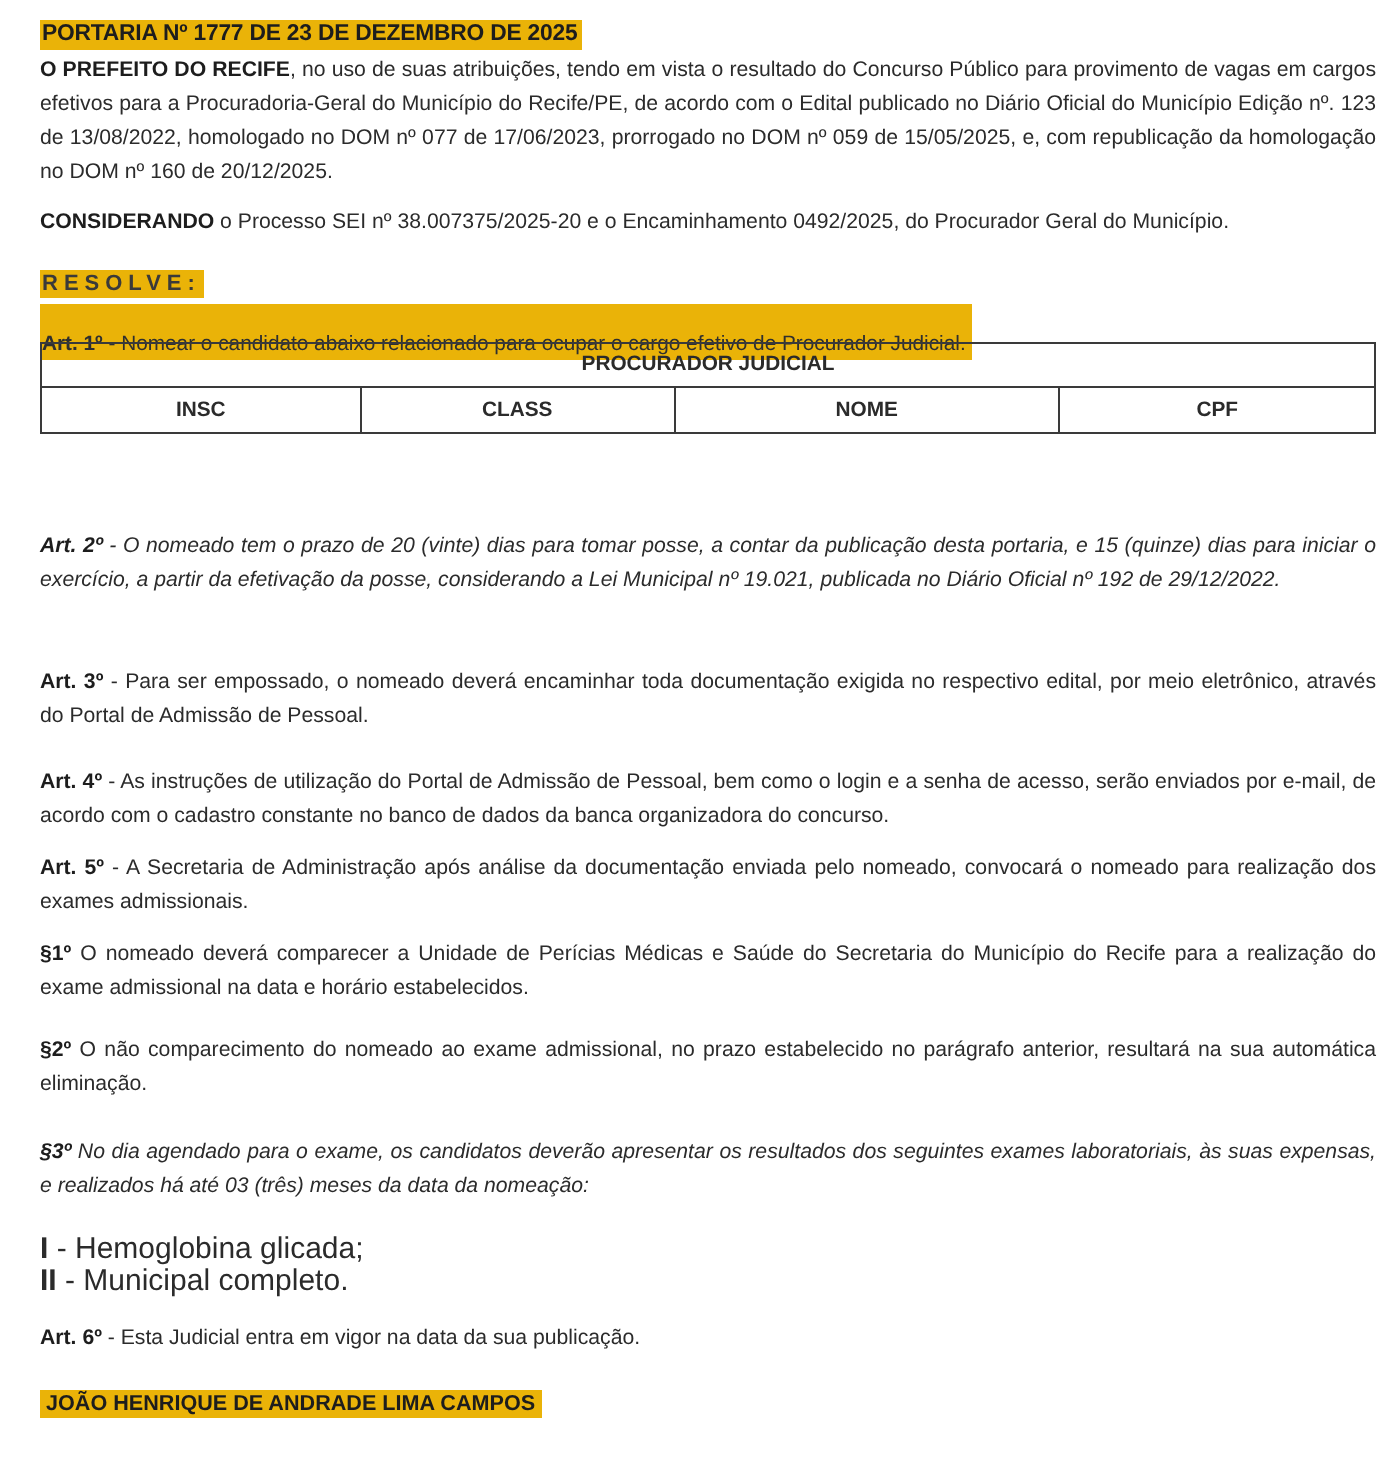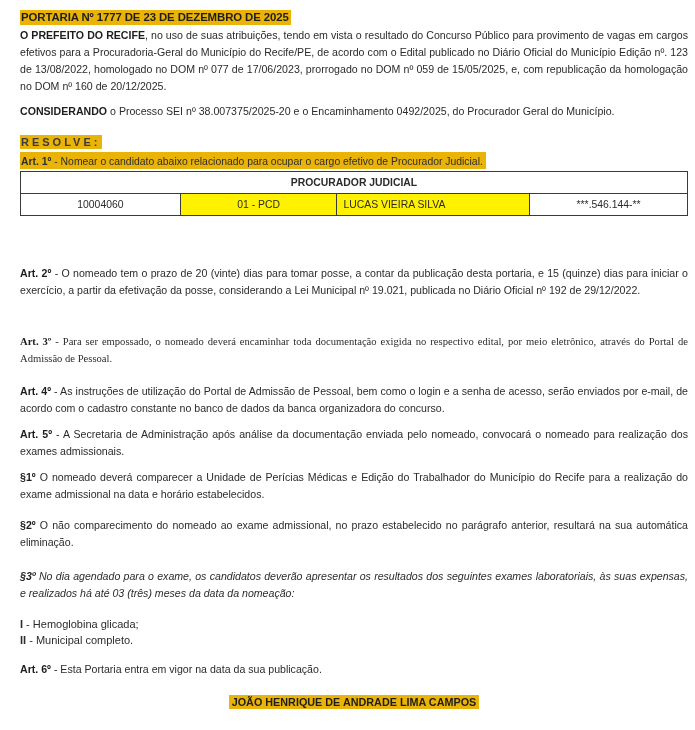--- a/index.html
+++ b/index.html
@@ -9,33 +9,33 @@
     font-family: "Liberation Sans", sans-serif;
     color: #2b2b2b;
     position: relative;
   }
   .page { position: absolute; left: 20px; top: 0; width: 668px; }
   .hl { background: #eab308; }
   .blk { position: absolute; left: 0; width: 668px; font-size: 10.6px; line-height: 17px; text-align: justify; }
   .blk b { color: #1d1d1d; }
   .title { position: absolute; left: 0; top: 10px; font-size: 11.4px; font-weight: bold; color: #1d1d1d; padding: 1px 2px 2px 1px; letter-spacing: -0.1px; }
   .resolve { position: absolute; left: 0; top: 135px; font-size: 11px; font-weight: bold; letter-spacing: 3px; padding: 1px 2px 1px 1px; color: #3a3a3a; }
-  .art1 { position: absolute; left: 0; top: 152px; font-size: 10.4px; padding: 4px 3px 2px 1px; color: #2f2f2f; text-align: right; }
+  .art1 { position: absolute; left: 0; top: 152px; font-size: 10.4px; padding: 15px 3px 2px 1px; color: #2f2f2f; text-align: right; }
   table.proc {
     position: absolute; left: 0; top: 171px; width: 668px;
     border-collapse: collapse; font-size: 10.4px; color: #2b2b2b;
   }
   table.proc td { border: 1.5px solid #3a3a3a; text-align: center; padding: 0; }
   table.proc tr.r0 td { height: 21px; font-weight: bold; }
   table.proc tr.r1 td { height: 22px; font-weight: bold; }
   table.proc tr.r2 td { height: 21px; }
   td.yel { background: #fff200; }
   td.left { text-align: left !important; padding-left: 6px !important; }
-  .list { position: absolute; left: 0; font-size: 11px; line-height: 17px; }
-  .sig { position: absolute; left: 0; width: 668px; text-align: center; text-decoration: underline; }
+  .list { position: absolute; left: 0; font-size: 15px; line-height: 17px; }
+  .sig { position: absolute; left: 0; width: 668px; text-align: left; text-decoration: underline; }
   .sig .name { display: inline-block; font-size: 10.8px; font-weight: bold; padding: 1px 3px; color: #1d1d1d; }
   .sig .role { font-size: 10.6px; margin-top: 2px; color: #2f2f2f; }
 </style>
 </head>
 <body>
 
 <div class="page">
 
   <div class="title hl">PORTARIA Nº 1777 DE 23 DE DEZEMBRO DE 2025</div>
 
@@ -57,65 +57,65 @@
     <colgroup>
       <col style="width:160px">
         <col style="width:157px">
         <col style="width:193px">
         <col style="width:158px">
     </colgroup>
     <tbody>
         <tr class="r0">
       <td colspan="4">PROCURADOR JUDICIAL</td>
     </tr>
-    <tr class="r2">
-      <td>10004060</td>
-      <td class="yel">01 - PCD</td>
-      <td class="yel left">LUCAS VIEIRA SILVA</td>
-      <td>***.546.144-**</td>
+    <tr class="r1">
+      <td>INSC</td>
+      <td>CLASS</td>
+      <td>NOME</td>
+      <td>CPF</td>
     </tr>
   </tbody>
     </table>
 
-  <div class="blk" style="top:265px;">
+  <div class="blk" style="top:265px;font-style:italic;">
     <b>Art. 2º</b><span> - O nomeado tem o prazo de 20 (vinte) dias para tomar posse, a contar da publicação desta portaria, e 15 (quinze) dias para iniciar o exercício, a partir da efetivação da posse, considerando a Lei Municipal nº 19.021, publicada no Diário Oficial nº 192 de 29/12/2022.</span>
   </div>
 
-  <div class="blk" style="top:333px;font-family:Liberation Serif, serif;">
+  <div class="blk" style="top:333px;">
     <b>Art. 3º</b><span> - Para ser empossado, o nomeado deverá encaminhar toda documentação exigida no respectivo edital, por meio eletrônico, através do Portal de Admissão de Pessoal.</span>
   </div>
 
   <div class="blk" style="top:383px;">
     <b>Art. 4º</b><span> - As instruções de utilização do Portal de Admissão de Pessoal, bem como o login e a senha de acesso, serão enviados por e-mail, de acordo com o cadastro constante no banco de dados da banca organizadora do concurso.</span>
   </div>
 
   <div class="blk" style="top:426px;">
     <b>Art. 5º</b><span> - A Secretaria de Administração após análise da documentação enviada pelo nomeado, convocará o nomeado para realização dos exames admissionais.</span>
   </div>
 
   <div class="blk" style="top:469px;">
-    <b>§1º</b><span> O nomeado deverá comparecer a Unidade de Perícias Médicas e Edição do Trabalhador do Município do Recife para a realização do exame admissional na data e horário estabelecidos.</span>
+    <b>§1º</b><span> O nomeado deverá comparecer a Unidade de Perícias Médicas e Saúde do Secretaria do Município do Recife para a realização do exame admissional na data e horário estabelecidos.</span>
   </div>
 
   <div class="blk" style="top:517px;">
     <b>§2º</b><span> O não comparecimento do nomeado ao exame admissional, no prazo estabelecido no parágrafo anterior, resultará na sua automática eliminação.</span>
   </div>
 
   <div class="blk" style="top:568px;font-style:italic;">
     <b>§3º</b><span> No dia agendado para o exame, os candidatos deverão apresentar os resultados dos seguintes exames laboratoriais, às suas expensas, e realizados há até 03 (três) meses da data da nomeação:</span>
   </div>
 
   <div class="list" style="top:616px;">
     <b>I</b><span> - Hemoglobina glicada;</span>
   </div>
   <div class="list" style="top:632px;">
     <b>II</b><span> - Municipal completo.</span>
   </div>
 
   <div class="blk" style="top:661px;">
-    <b>Art. 6º</b><span> - Esta Portaria entra em vigor na data da sua publicação.</span>
+    <b>Art. 6º</b><span> - Esta Judicial entra em vigor na data da sua publicação.</span>
   </div>
 
   <div class="sig" style="top:692px;">
     <div class="name hl">JOÃO HENRIQUE DE ANDRADE LIMA CAMPOS</div>
   </div>
 
 </div>
 
 </body></html>

